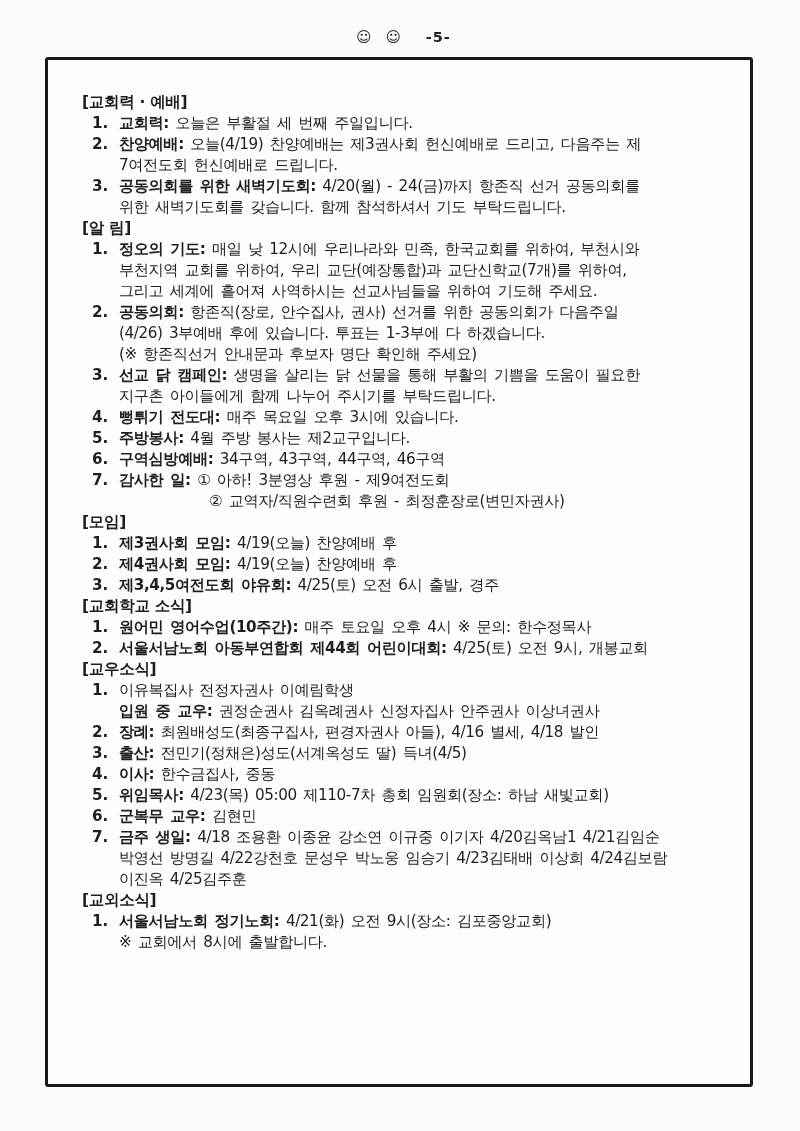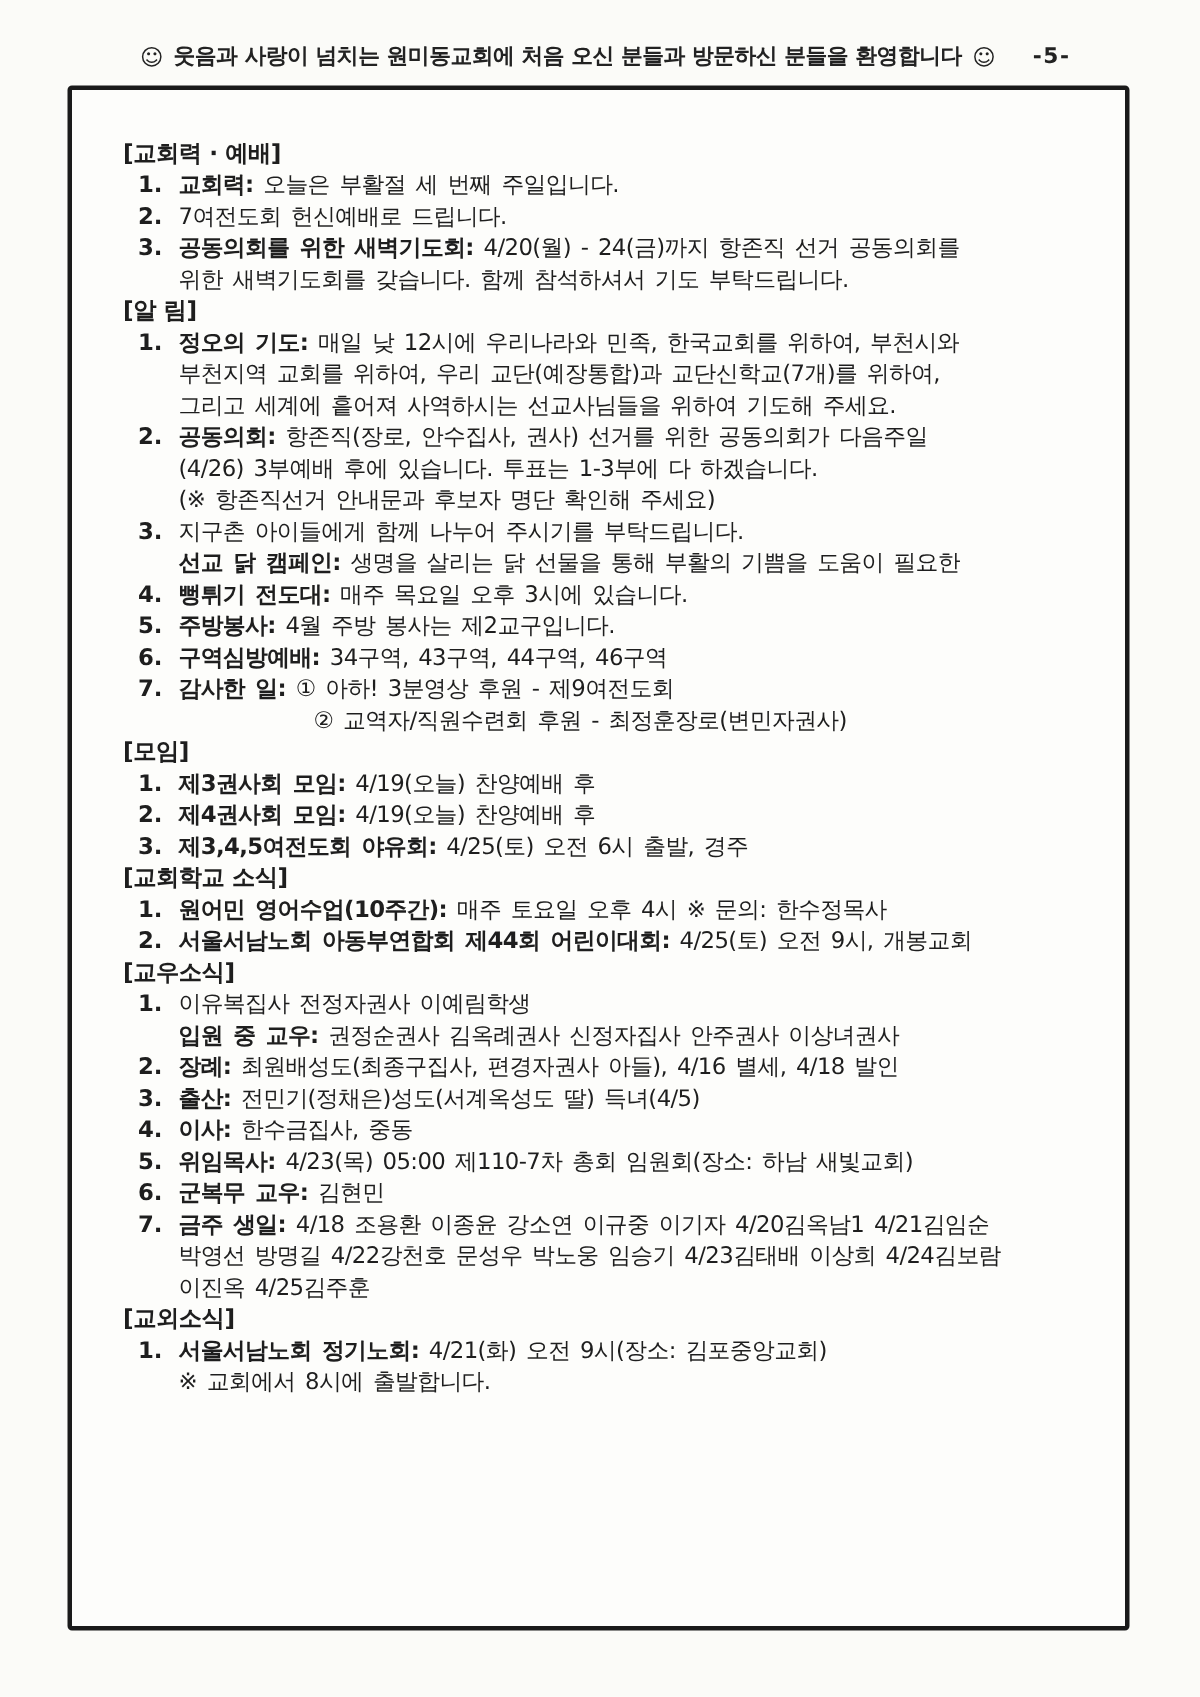--- a/index.html
+++ b/index.html
@@ -46,38 +46,38 @@
   .line{min-height:21px;}
   .line.ind{margin-left:90px;}
 </style>
 </head>
 <body>
 
 <div class="page">
 
   <div class="header">
     <span class="smiley">☺</span>
-    <span>웃음과 사랑이 넘치는 원미동교회에 처음 오신 분들과 방문하신 분들을 환영합니다</span>
     <span class="smiley">☺</span>
     <span class="pagenum">-5-</span>
   </div>
 
   <div class="box">
 
   <div class="sec">
         <div class="sec-title">[교회력 · 예배]</div>
         <div class="item">
           <span class="num">1.</span>
           <div class="itext">
             <div class="line"><b class="lbl">교회력:</b> <span>오늘은 부활절 세 번째 주일입니다.</span></div>
           </div>
         </div>
         <div class="item">
           <span class="num">2.</span>
           <div class="itext">
+            <div class="line"><b class="lbl">찬양예배:</b> <span>오늘(4/19) 찬양예배는 제3권사회 헌신예배로 드리고, 다음주는 제</span></div>
             <div class="line"><span>7여전도회 헌신예배로 드립니다.</span></div>
           </div>
         </div>
         <div class="item">
           <span class="num">3.</span>
           <div class="itext">
             <div class="line"><b class="lbl">공동의회를 위한 새벽기도회:</b> <span>4/20(월) - 24(금)까지 항존직 선거 공동의회를</span></div>
             <div class="line"><span>위한 새벽기도회를 갖습니다. 함께 참석하셔서 기도 부탁드립니다.</span></div>
           </div>
         </div>
@@ -96,22 +96,22 @@
           <span class="num">2.</span>
           <div class="itext">
             <div class="line"><b class="lbl">공동의회:</b> <span>항존직(장로, 안수집사, 권사) 선거를 위한 공동의회가 다음주일</span></div>
             <div class="line"><span>(4/26) 3부예배 후에 있습니다. 투표는 1-3부에 다 하겠습니다.</span></div>
             <div class="line"><span>(※ 항존직선거 안내문과 후보자 명단 확인해 주세요)</span></div>
           </div>
         </div>
         <div class="item">
           <span class="num">3.</span>
           <div class="itext">
+            <div class="line"><b class="lbl">선교 닭 캠페인:</b> <span>생명을 살리는 닭 선물을 통해 부활의 기쁨을 도움이 필요한</span></div>
             <div class="line"><span>지구촌 아이들에게 함께 나누어 주시기를 부탁드립니다.</span></div>
-            <div class="line"><b class="lbl">선교 닭 캠페인:</b> <span>생명을 살리는 닭 선물을 통해 부활의 기쁨을 도움이 필요한</span></div>
           </div>
         </div>
         <div class="item">
           <span class="num">4.</span>
           <div class="itext">
             <div class="line"><b class="lbl">뻥튀기 전도대:</b> <span>매주 목요일 오후 3시에 있습니다.</span></div>
           </div>
         </div>
         <div class="item">
           <span class="num">5.</span>

